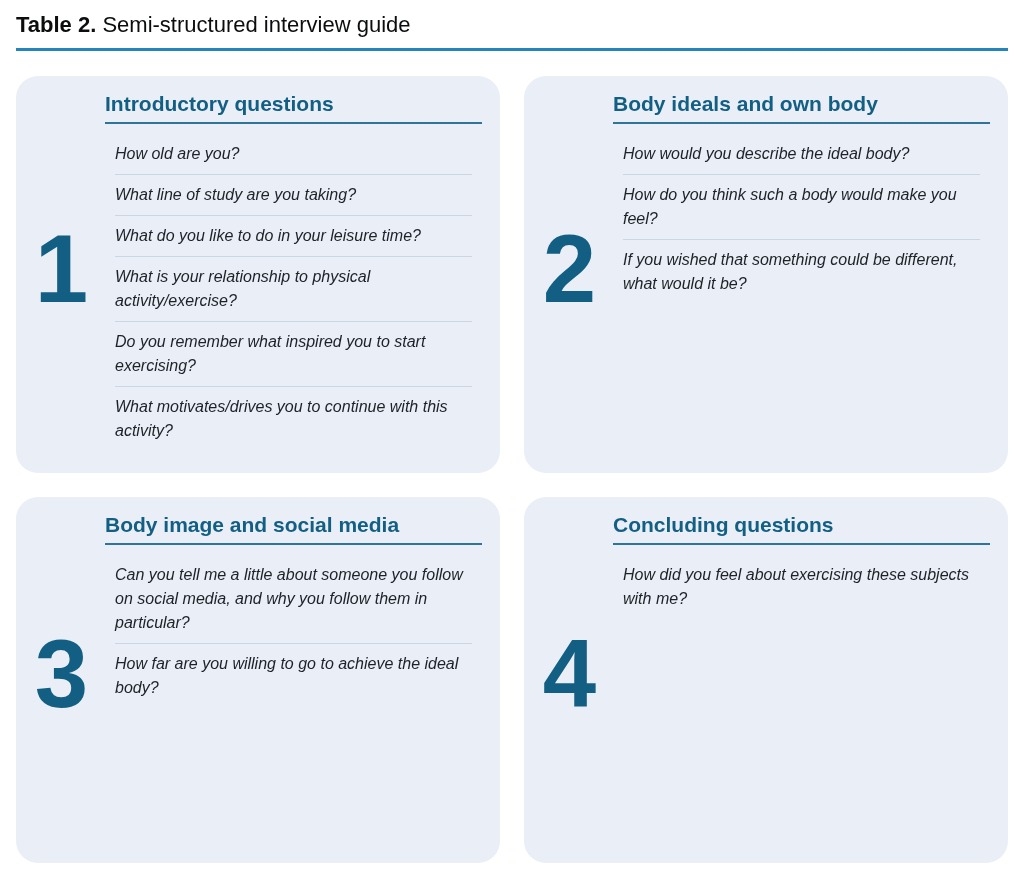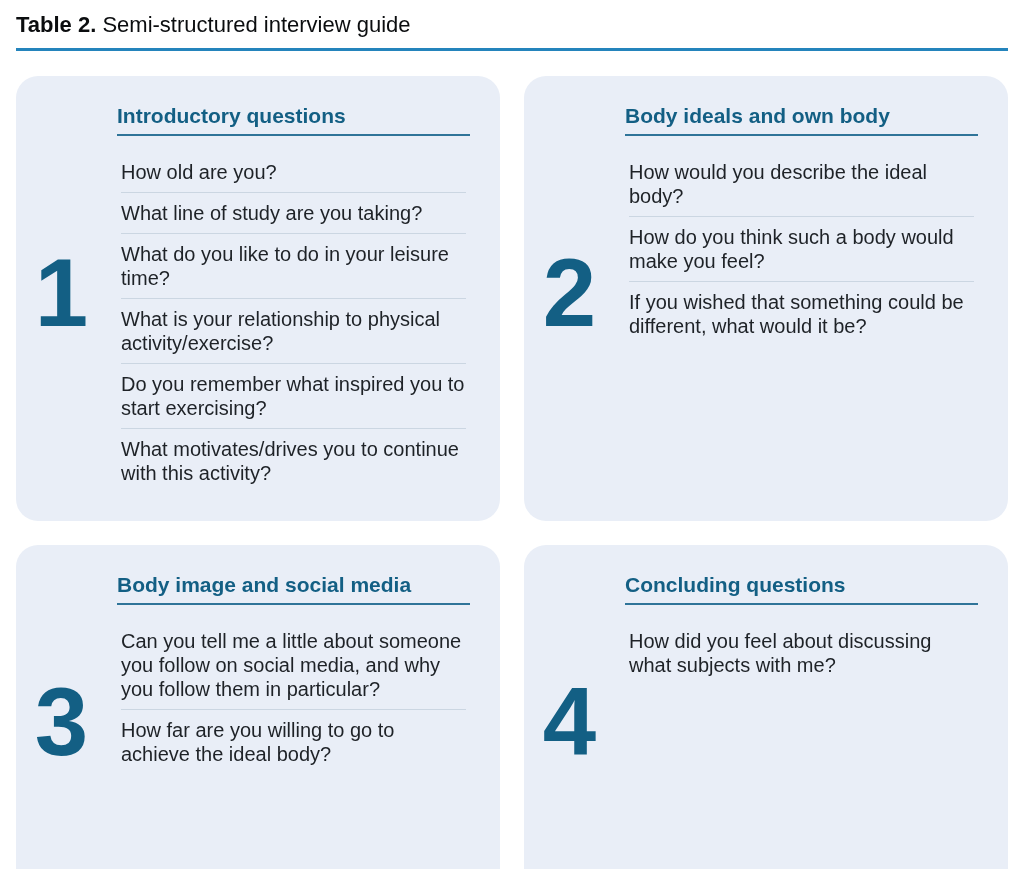--- a/index.html
+++ b/index.html
@@ -53,34 +53,35 @@
   }
   .num{
     font-size:96px;
     font-weight:bold;
     line-height:1;
     color:var(--accent);
     letter-spacing:-2px;
   }
   .content{flex:1;min-width:0;}
   .heading{
-    margin:12px;
+    margin:0;
     padding:16px 0 6px 0;
     font-size:21px;
     font-weight:bold;
     color:var(--accent);
     border-bottom:2px solid var(--heading-rule);
   }
   ul.questions{
     list-style:none;
-    margin:16px;
+    margin:10px;
     padding:0;
-    font-size:20px;
+    font-size:16px;
     line-height:24px;
     color:var(--text);
+    font-style:italic;
   }
   ul.questions li{padding:8px 0;}
   ul.questions li + li{border-top:1px solid var(--divider);}
 </style>
 </head>
 <body>
 
 <div class="page">
 
   <div class="fig-title">
@@ -136,21 +137,21 @@
       </div>
     </section>
 
     <section class="panel">
       <div class="num-col">
         <div class="num">4</div>
       </div>
       <div class="content">
         <h2 class="heading">Concluding questions</h2>
         <ul class="questions">
-            <li>How did you feel about discussing what subjects with me?</li>
+            <li>How did you feel about exercising these subjects with me?</li>
           </ul>
       </div>
     </section>
 
   </div>
 
   <div class="rule bottom"></div>
 
 </div>
 

